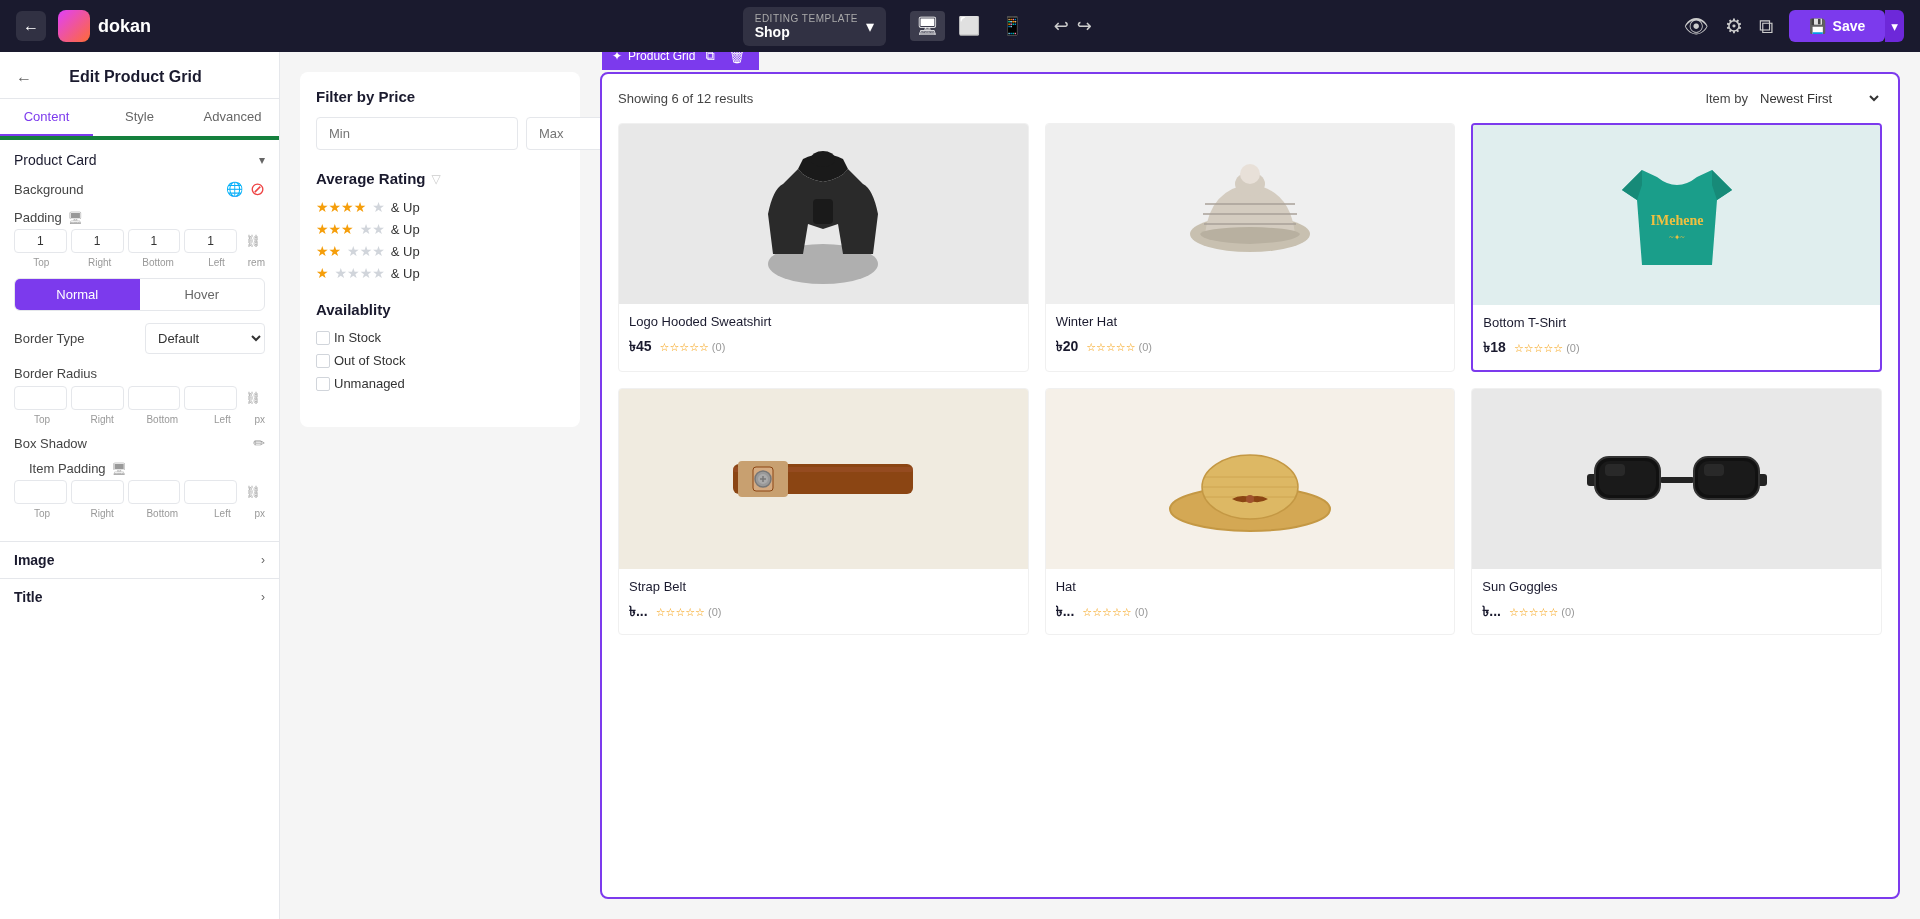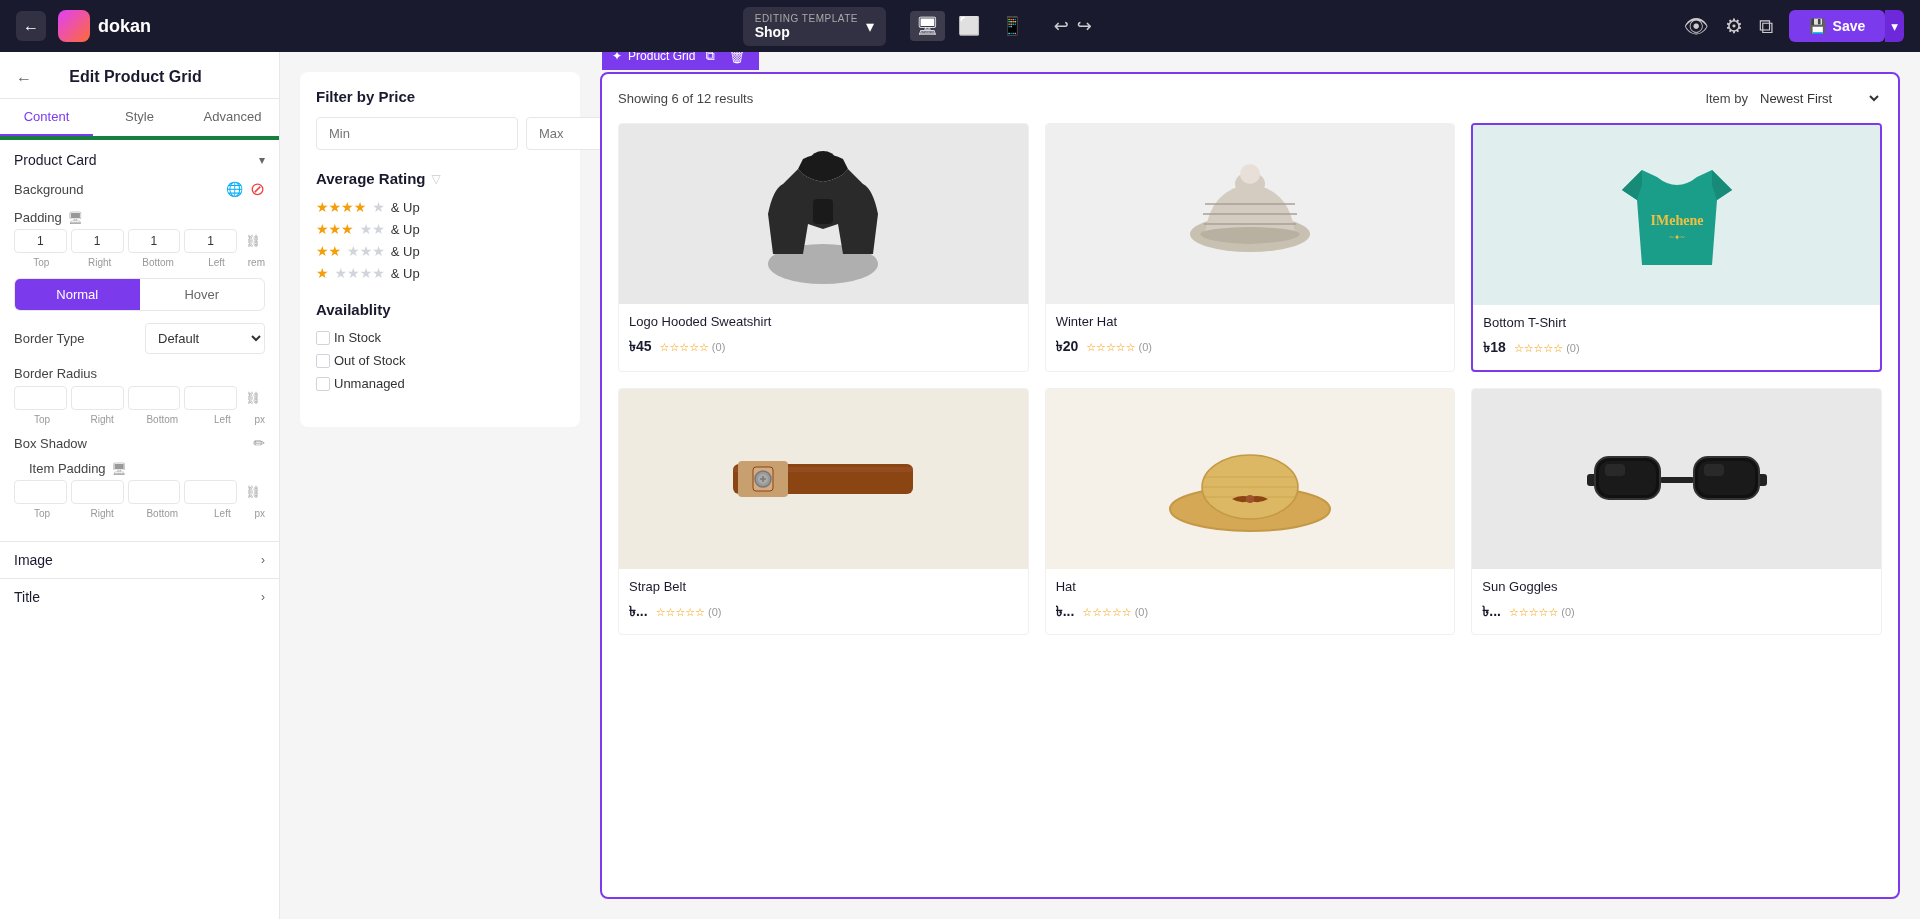--- a/index.html
+++ b/index.html
@@ -55,21 +55,21 @@
     .link-icon { color: #999; font-size: 12px; display: flex; align-items: center; justify-content: center; width: 24px; }
     .state-toggle { display: flex; border: 1px solid #e5e7eb; border-radius: 6px; overflow: hidden; margin-bottom: 12px; }
     .state-btn { flex: 1; padding: 8px 0; font-size: 13px; border: none; cursor: pointer; background: transparent; color: #666; }
     .state-btn.active { background: #7c3aed; color: #fff; }
     .select-field { border: 1px solid #e5e7eb; border-radius: 4px; padding: 6px 8px; font-size: 13px; color: #333; width: 120px; background: #fff; }
     .radius-grid { display: grid; grid-template-columns: 1fr 1fr 1fr 1fr auto; gap: 4px; margin-bottom: 4px; }
     .radius-input { border: 1px solid #e5e7eb; border-radius: 4px; padding: 4px 6px; font-size: 12px; text-align: center; width: 100%; color: #333; }
     .shadow-row { display: flex; align-items: center; justify-content: space-between; margin-bottom: 10px; }
     .edit-icon { color: #999; font-size: 14px; cursor: pointer; }
     .sub-section { display: flex; align-items: center; justify-content: space-between; padding: 10px 14px; border-top: 1px solid #e5e7eb; cursor: pointer; }
-    .sub-section-title { font-size: 14px; font-weight: 400; color: #1a1a2e; }
+    .sub-section-title { font-size: 14px; font-weight: 700; color: #1a1a2e; }
     .chevron-right { color: #666; font-size: 12px; }
 
     
     .content-area { flex: 1; background: #f5f5f5; overflow: auto; padding: 20px; }
     .canvas-wrapper { display: flex; gap: 20px; height: 100%; }
 
     
     .filter-sidebar { width: 280px; background: #fff; border-radius: 8px; padding: 16px; flex-shrink: 0; height: fit-content; }
     .filter-section { margin-bottom: 20px; }
     .filter-title { font-size: 15px; font-weight: 600; color: #1a1a2e; margin-bottom: 12px; }

